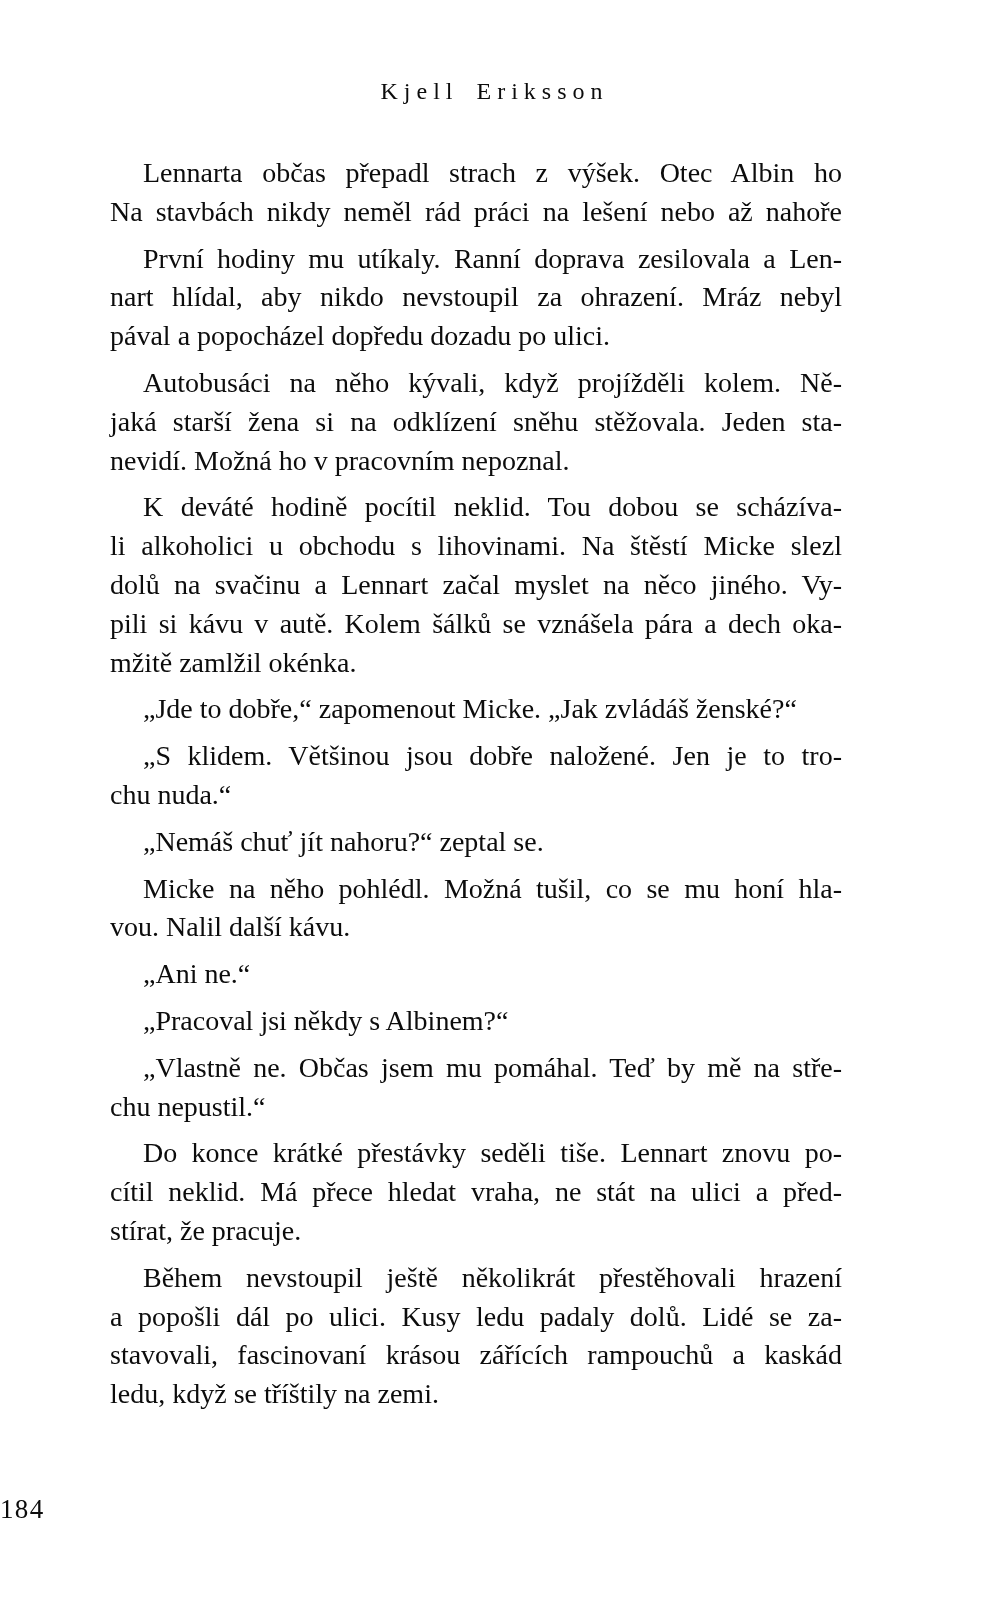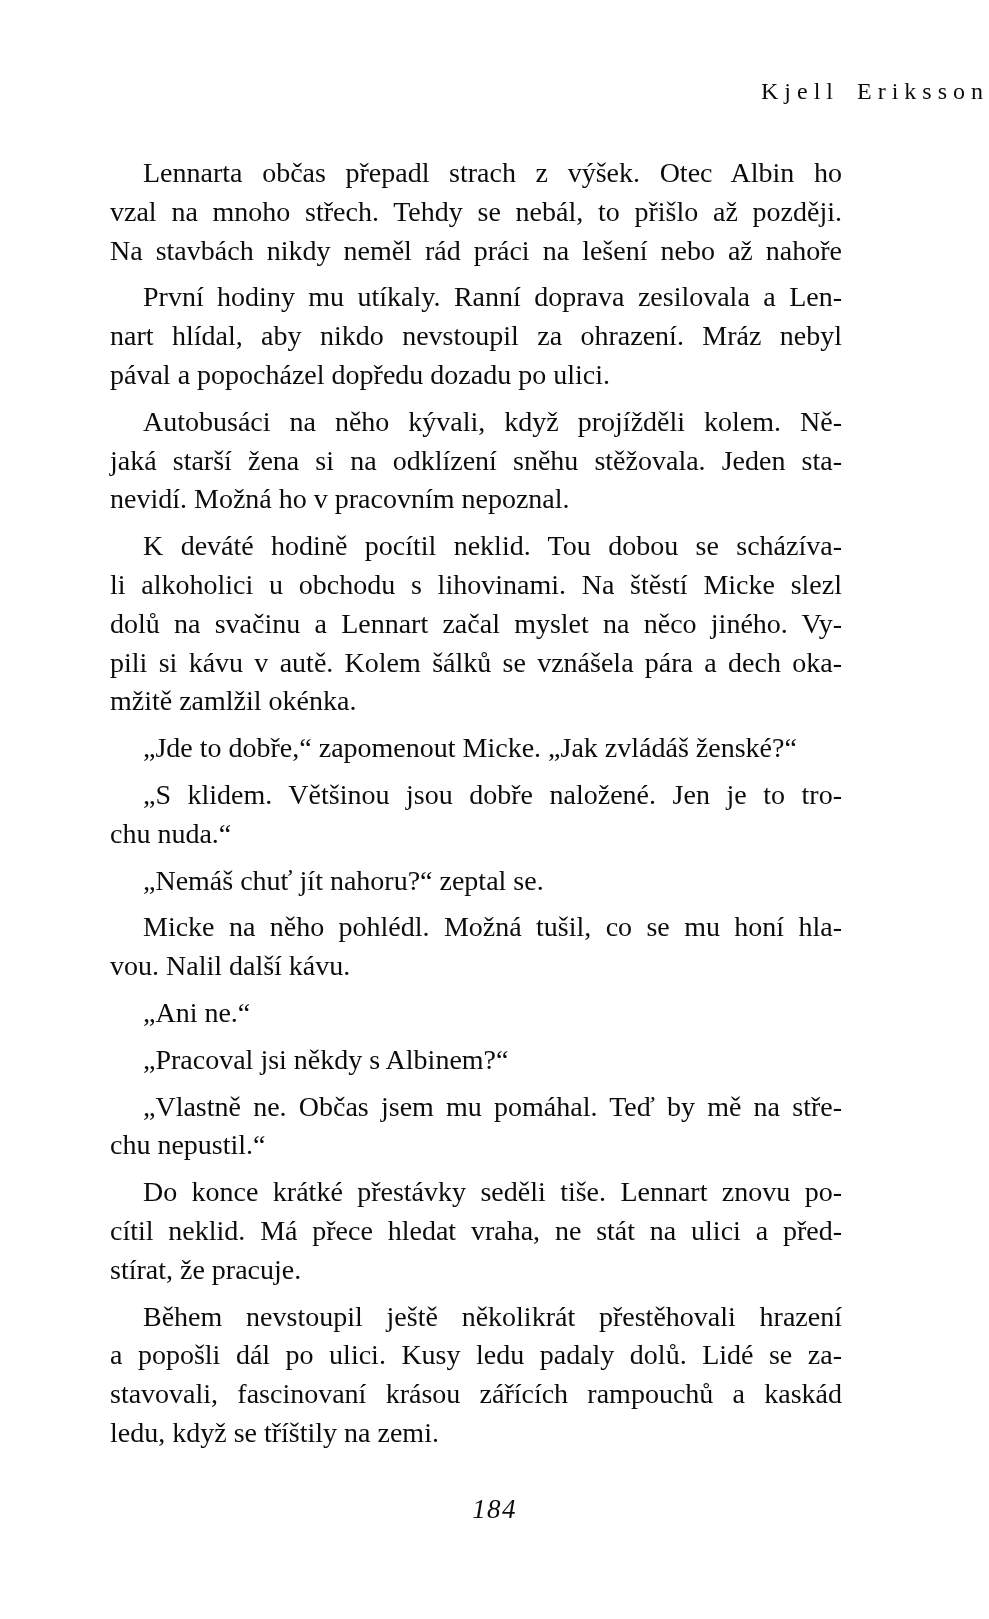--- a/index.html
+++ b/index.html
@@ -14,21 +14,21 @@
     background: #ffffff;
     color: #0c0c0c;
     font-family: "Liberation Serif", "DejaVu Serif", serif;
     overflow: hidden;
   }
   .running-header {
     position: absolute;
     top: 78px;
     left: 0;
     width: 100%;
-    text-align: right;
+    text-align: center;
     font-size: 24px;
     letter-spacing: 0.25em;
     word-spacing: 0.25em;
     white-space: nowrap;
   }
   .text-block {
     position: absolute;
     left: 102px;
     top: 146px;
     width: 748px;
@@ -48,38 +48,36 @@
     text-indent: 33px;
   }
   .line.last {
     text-align-last: left;
   }
   .page-number {
     position: absolute;
     top: 1494px;
     left: 0;
     width: 100%;
-    text-align: center;
+    text-align: left;
     font-size: 27px;
     letter-spacing: 0.05em;
-    font-style: italic;
   }
 </style>
 </head>
 <body>
 
 <div class="page">
 
   <div class="running-header">Kjell Eriksson</div>
 
   <div class="text-block">
 
     <p class="para">
       <span class="line first">Lennarta občas přepadl strach z výšek. Otec Albin ho</span>
-      <span class="line">vzal na mnoho střech. Tehdy se nebál, to přišlo až později.</span>
       <span class="line">Na stavbách nikdy neměl rád práci na lešení nebo až nahoře</span>
     </p>
 
     <p class="para">
       <span class="line first">První hodiny mu utíkaly. Ranní doprava zesilovala a Len-</span>
       <span class="line">nart hlídal, aby nikdo nevstoupil za ohrazení. Mráz nebyl</span>
       <span class="line last">pával a popocházel dopředu dozadu po ulici.</span>
     </p>
 
     <p class="para">

